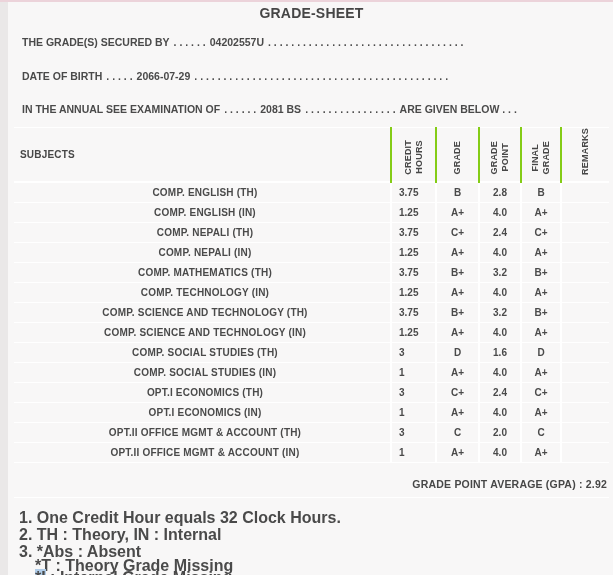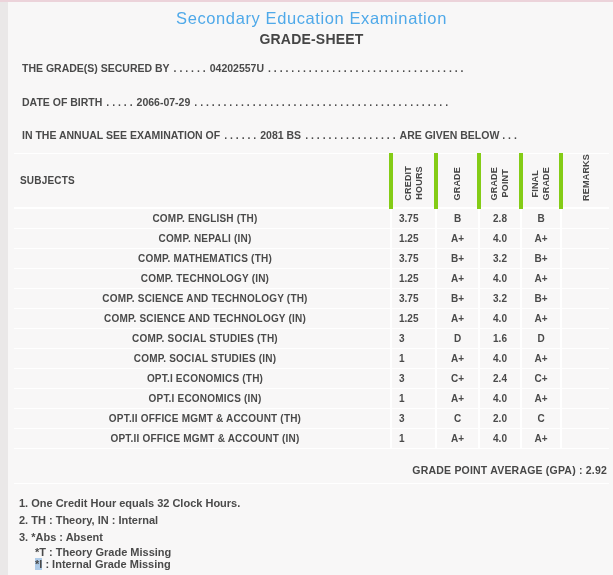--- a/index.html
+++ b/index.html
@@ -42,21 +42,21 @@
     margin-top:6px;
   }
   table.grades col.c-subj { width:auto; }
   table.grades col.c-ch   { width:45px; }
   table.grades col.c-gr   { width:43px; }
   table.grades col.c-gp   { width:42px; }
   table.grades col.c-fg   { width:40px; }
   table.grades col.c-rm   { width:48px; }
 
   thead tr { border-top:1px solid #fff; border-bottom:2px solid #fff; }
-  thead th { height:38px; background:transparent; border-right:4px solid #84cc16; }
+  thead th { height:38px; background:transparent; border-right:2px solid #84cc16; }
   thead th:last-child { border-right:none; }
   th.subjects-th {
     text-align:left; vertical-align:middle; padding-left:6px;
     font-size:10px; font-weight:bold; color:#474747; letter-spacing:0.2px;
   }
   th.vth { vertical-align:bottom; text-align:center; }
   .vtext {
     display:inline-block;
     writing-mode:vertical-rl;
     transform:rotate(180deg);
@@ -75,34 +75,33 @@
   tbody td.subj { text-align:center; padding-left:6px; letter-spacing:0.2px; }
   tbody td.ch   { text-align:left; padding-left:7px; }
 
   .gpa-row {
     margin-top:15px; padding-bottom:7px; border-bottom:1px solid #fff;
     text-align:right; font-size:10.5px; font-weight:bold; color:#474747;
     padding-right:2px; letter-spacing:0.2px;
   }
 
   .footnotes { margin-top:11px; padding-left:5px; }
-  .footnote { font-size:11px; font-weight:bold; color:#4a4a4a; line-height:17px; }
+  .footnote { font-size:16px; font-weight:bold; color:#4a4a4a; line-height:17px; }
   .footnote.indent { padding-left:16px; line-height:12.5px; }
   .hl { background:#aecbe8; margin:0; }
 </style>
 </head>
 <body>
 
 <div class="top-line"></div>
 <div class="left-gutter"></div>
 
 <div class="card">
   <div class="content">
 
-    <div class="title">Secondary Education Examination</div>
     <div class="subtitle">GRADE-SHEET</div>
 
     <div class="info-block">
       <div class="info-line">
         <span>THE GRADE(S) SECURED BY</span><span>. . . . . .</span><span>04202557U</span><span>. . . . . . . . . . . . . . . . . . . . . . . . . . . . . . . . . .</span>
       </div>
       <div class="info-line">
         <span>DATE OF BIRTH</span><span>. . . . .</span><span>2066-07-29</span><span>. . . . . . . . . . . . . . . . . . . . . . . . . . . . . . . . . . . . . . . . . . . .</span>
       </div>
       <div class="info-line">
@@ -135,20 +134,36 @@
       <tbody>
           <tr>
         <td class="subj">COMP. ENGLISH (TH)</td>
         <td class="ch">3.75</td>
         <td>B</td>
         <td>2.8</td>
         <td>B</td>
         <td></td>
       </tr>
           <tr>
+        <td class="subj">COMP. ENGLISH (IN)</td>
+        <td class="ch">1.25</td>
+        <td>A+</td>
+        <td>4.0</td>
+        <td>A+</td>
+        <td></td>
+      </tr>
+          <tr>
+        <td class="subj">COMP. NEPALI (TH)</td>
+        <td class="ch">3.75</td>
+        <td>C+</td>
+        <td>2.4</td>
+        <td>C+</td>
+        <td></td>
+      </tr>
+          <tr>
         <td class="subj">COMP. NEPALI (IN)</td>
         <td class="ch">1.25</td>
         <td>A+</td>
         <td>4.0</td>
         <td>A+</td>
         <td></td>
       </tr>
           <tr>
         <td class="subj">COMP. MATHEMATICS (TH)</td>
         <td class="ch">3.75</td>

